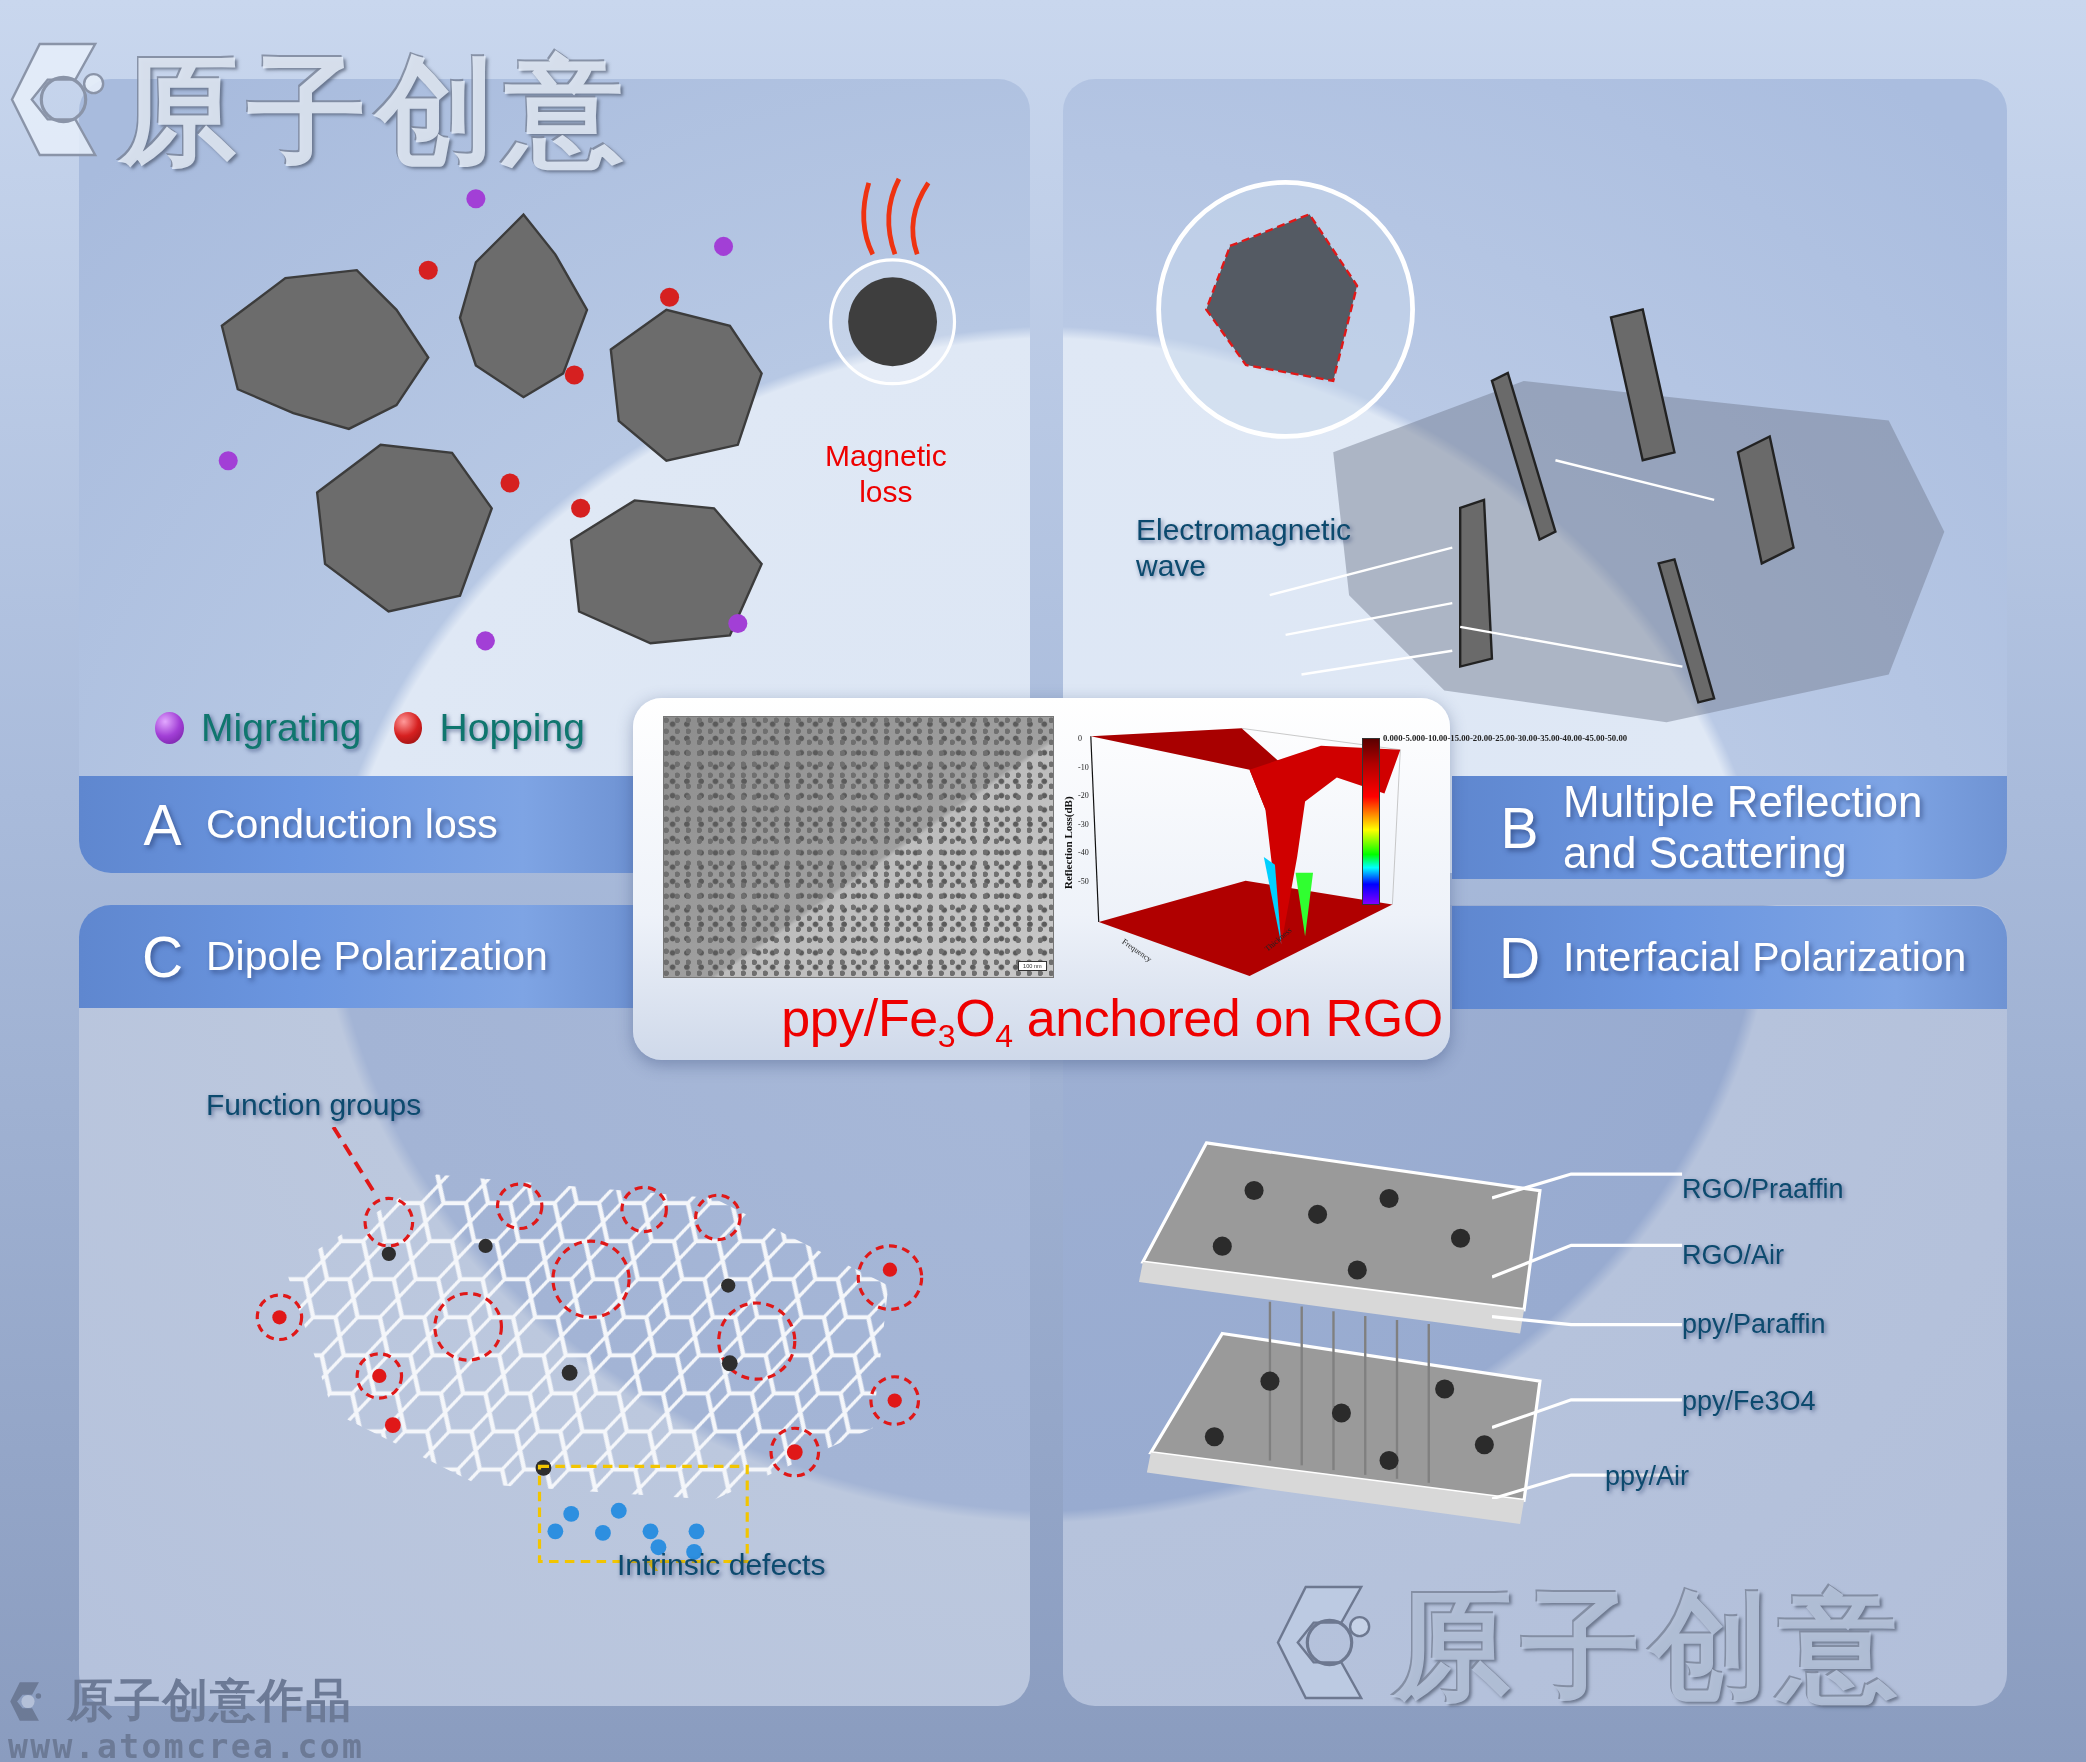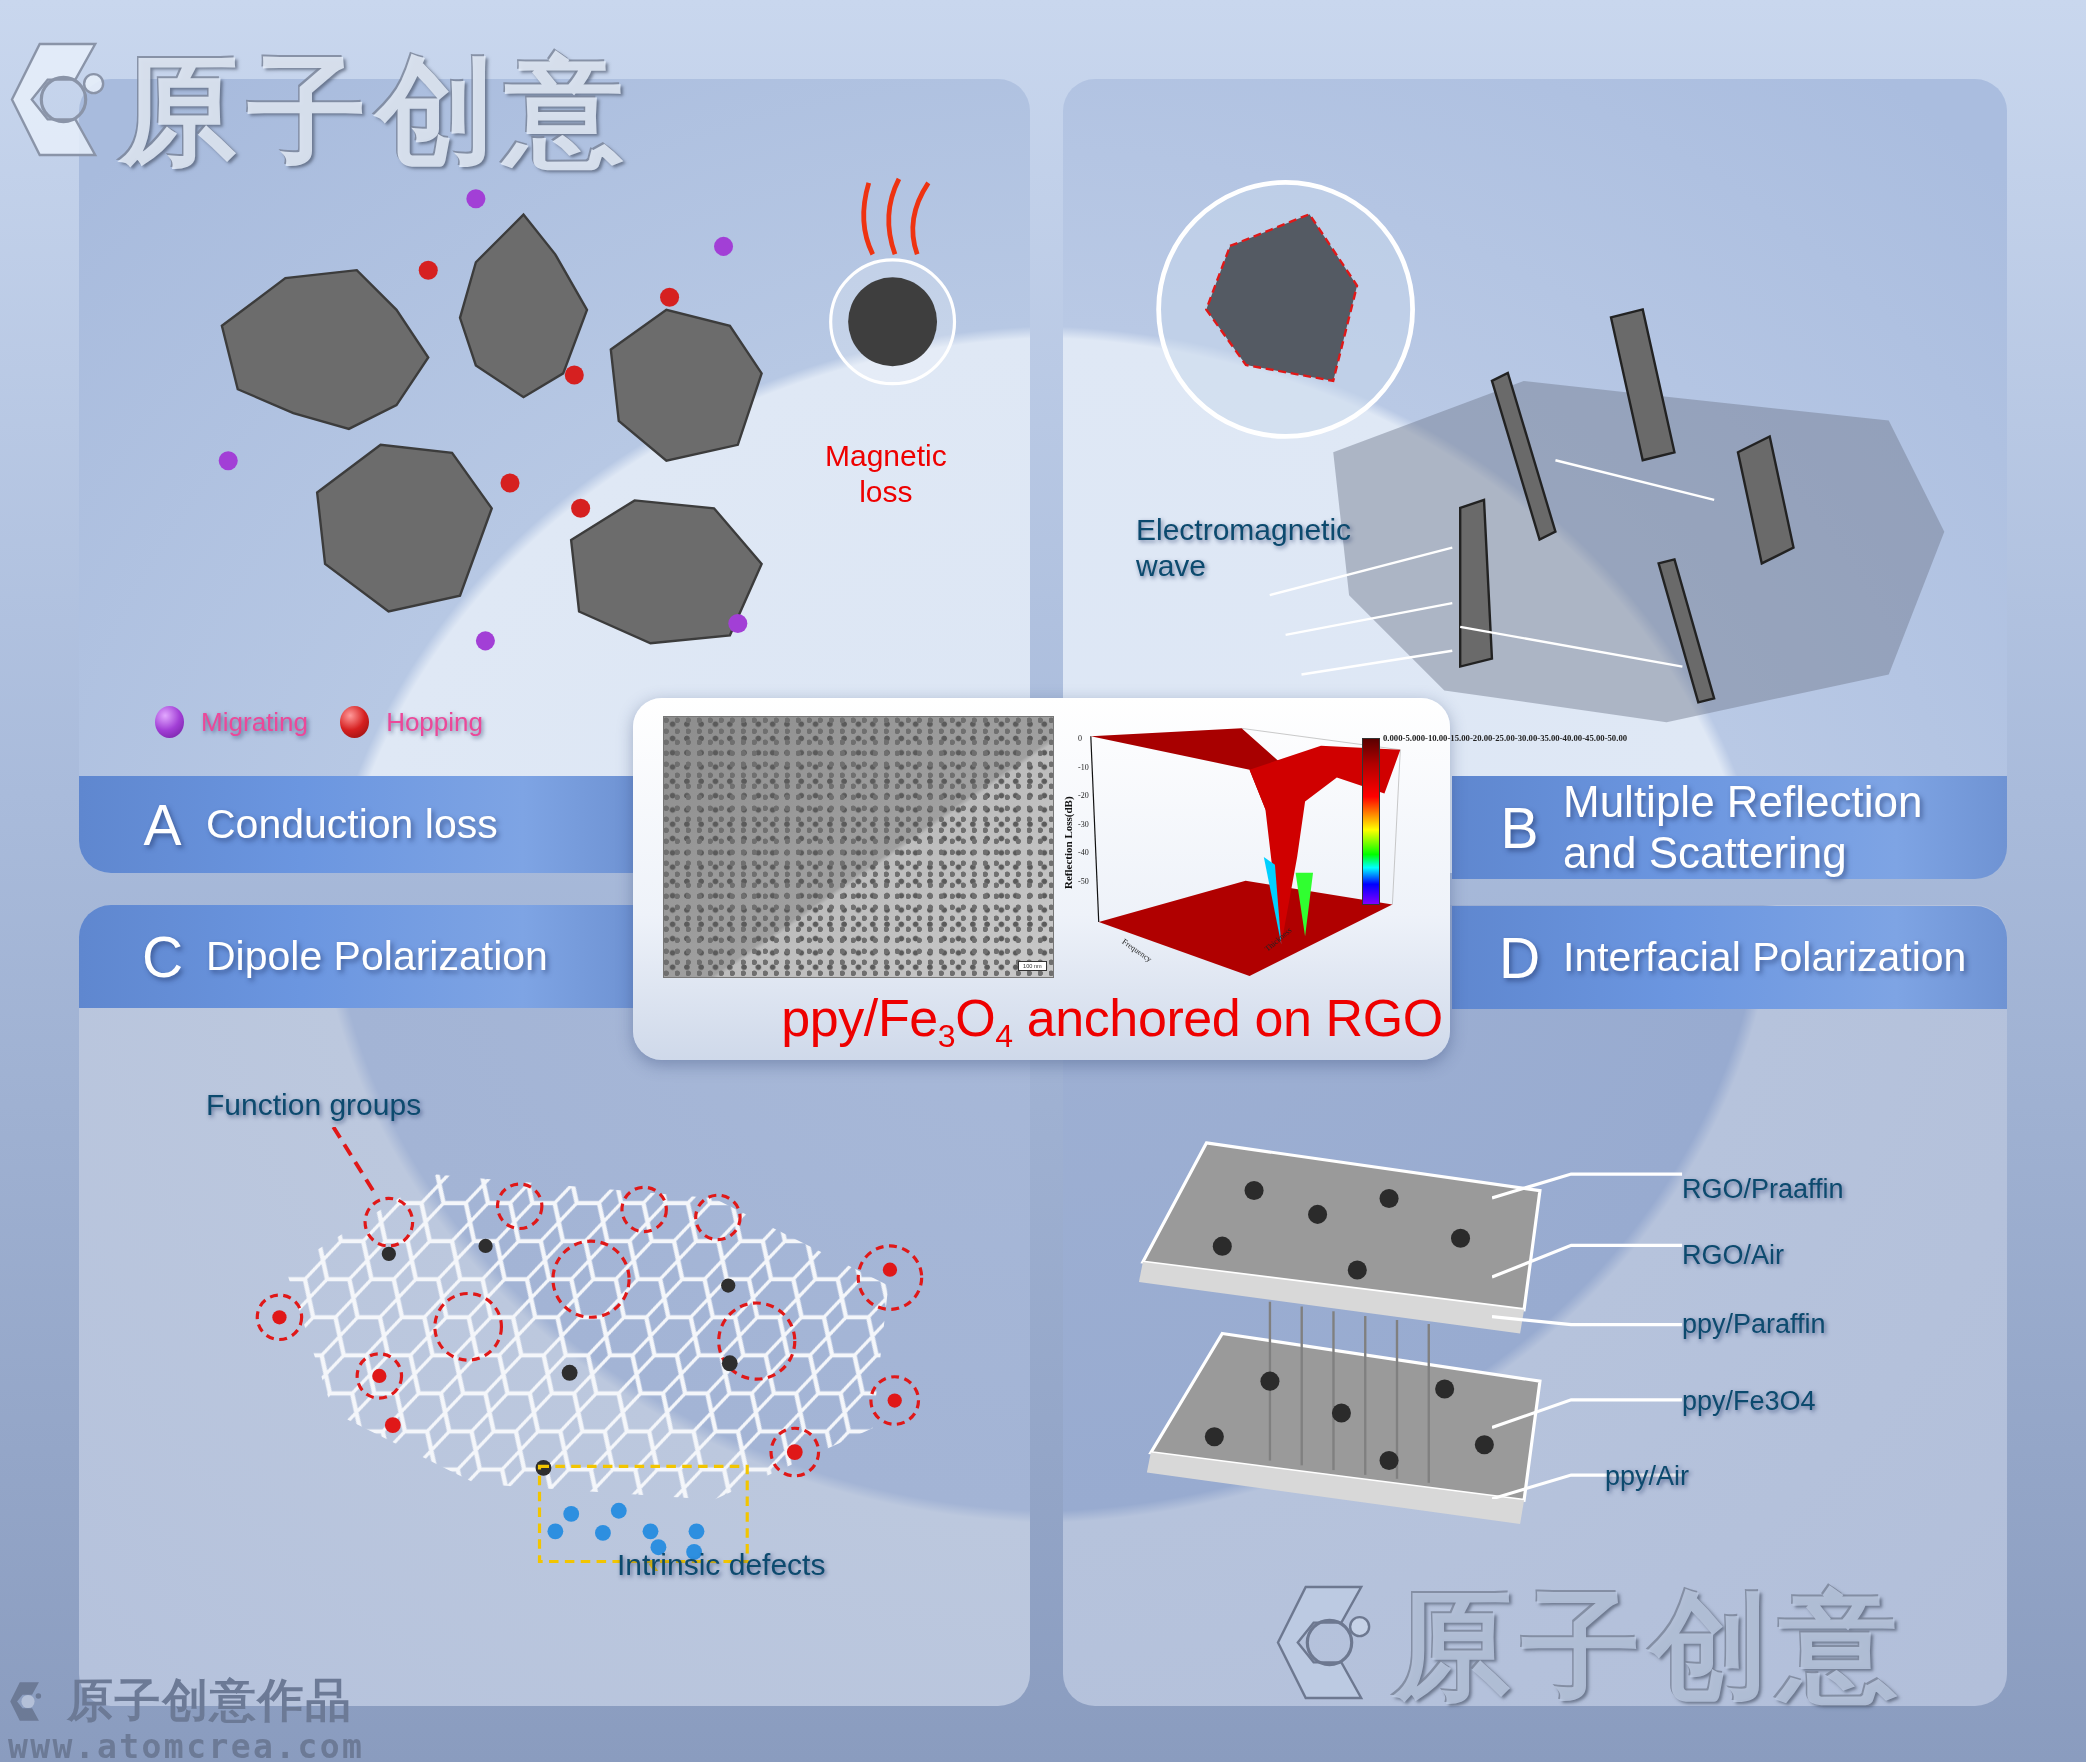--- a/index.html
+++ b/index.html
@@ -40,21 +40,21 @@
   .banner-a { left: 79px; top: 776px; width: 555px; height: 97px; border-radius: 0 0 0 32px; padding-left: 40px; }
   .banner-c { left: 79px; top: 905px; width: 555px; height: 103px; border-radius: 32px 0 0 0; padding-left: 40px; }
   .banner-b { left: 1452px; top: 776px; width: 555px; height: 103px; border-radius: 0 0 32px 0; padding-left: 24px; }
   .banner-d { left: 1452px; top: 906px; width: 555px; height: 103px; border-radius: 0 32px 0 0; padding-left: 24px; }
   .banner-b .label { font-size: 44px; }
 
   
   .legend { left: 155px; top: 706px; display: flex; align-items: center; gap: 32px; }
   .legend-item { display: flex; align-items: center; gap: 17.5px; }
   .legend-dot { width: 28.6px; height: 32px; border-radius: 50%; }
-  .legend-text { font-size: 26px; color: #ec4899; text-shadow: 1.6px 2.4px 4px rgba(30,50,100,0.6); }
+  .legend-text { font-size: 39px; color: #0f766e; text-shadow: 1.6px 2.4px 4px rgba(30,50,100,0.6); }
 
   
   .center-card {
     position: absolute; left: 633px; top: 698px; width: 817px; height: 362px;
     border-radius: 28.6px;
     background: linear-gradient(180deg, #ffffff 0%, #eef2f9 60%, #cfd9ea 100%);
     box-shadow: 0 4.8px 16px rgba(40,60,110,0.35);
   }
   .tem-image {
     position: absolute; left: 663px; top: 716px; width: 391px; height: 262px;

